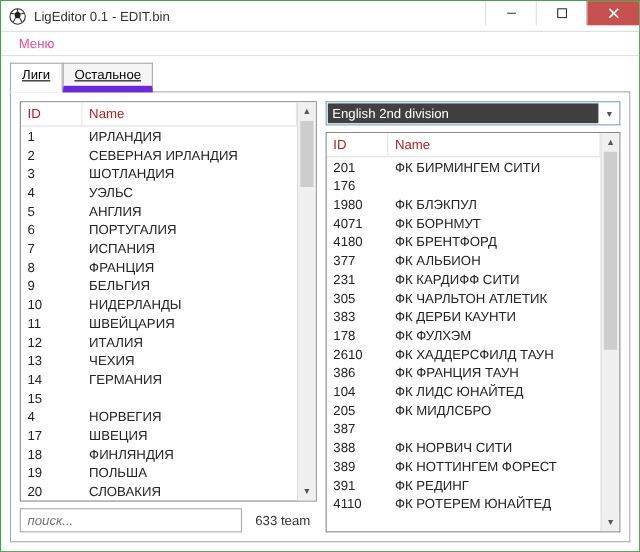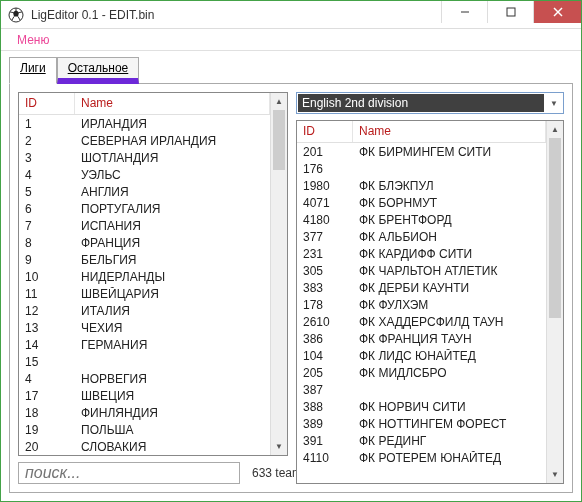--- a/index.html
+++ b/index.html
@@ -28,21 +28,21 @@
 .lv-scroll-thumb { position: absolute; left: 2px; right: 2px; background: #cdcdcd; }
 .lv-header { display: flex; background: #fff; border-bottom: 1px solid #e0e0e0; height: 22px; }
 .lv-header-cell { padding: 3px 6px; font-size: 12px; color: #b91c1c; border-right: 1px solid #e5e5e5; }
 .lv-row { display: flex; height: 17px; align-items: center; }
 .lv-cell { padding: 0 6px; font-size: 12px; color: #222; white-space: nowrap; overflow: hidden; }
 .col-id-l { width: 56px; }
 .col-name-l { flex: 1; }
 .col-id-r { width: 56px; }
 .col-name-r { flex: 1; }
 .bottom-row { display: flex; gap: 8px; margin-top: 6px; align-items: center; }
-.search-input { flex: 1; border: 1px solid #aaa; padding: 3px 6px; font-size: 16px; font-style: italic; color: #ef4444; height: 22px; }
+.search-input { flex: 1; border: 1px solid #aaa; padding: 3px 6px; font-size: 12px; font-style: italic; color: #ef4444; height: 22px; }
 .team-count { font-size: 12px; color: #333; padding: 0 4px; min-width: 60px; }
 .combo { border: 1px solid #7a9fcd; background: #fff; height: 22px; margin-bottom: 6px; display: flex; align-items: center; padding: 0; }
 .combo-text { flex: 1; background: #404040; color: #fff; padding: 2px 4px; margin: 1px; font-size: 12px; }
 .combo-arrow { width: 18px; display: flex; align-items: center; justify-content: center; font-size: 8px; color: #555; }
 .soccer-ball { width: 16px; height: 16px; }
 </style>
 </head>
 <body>
 
 <div class="window">

